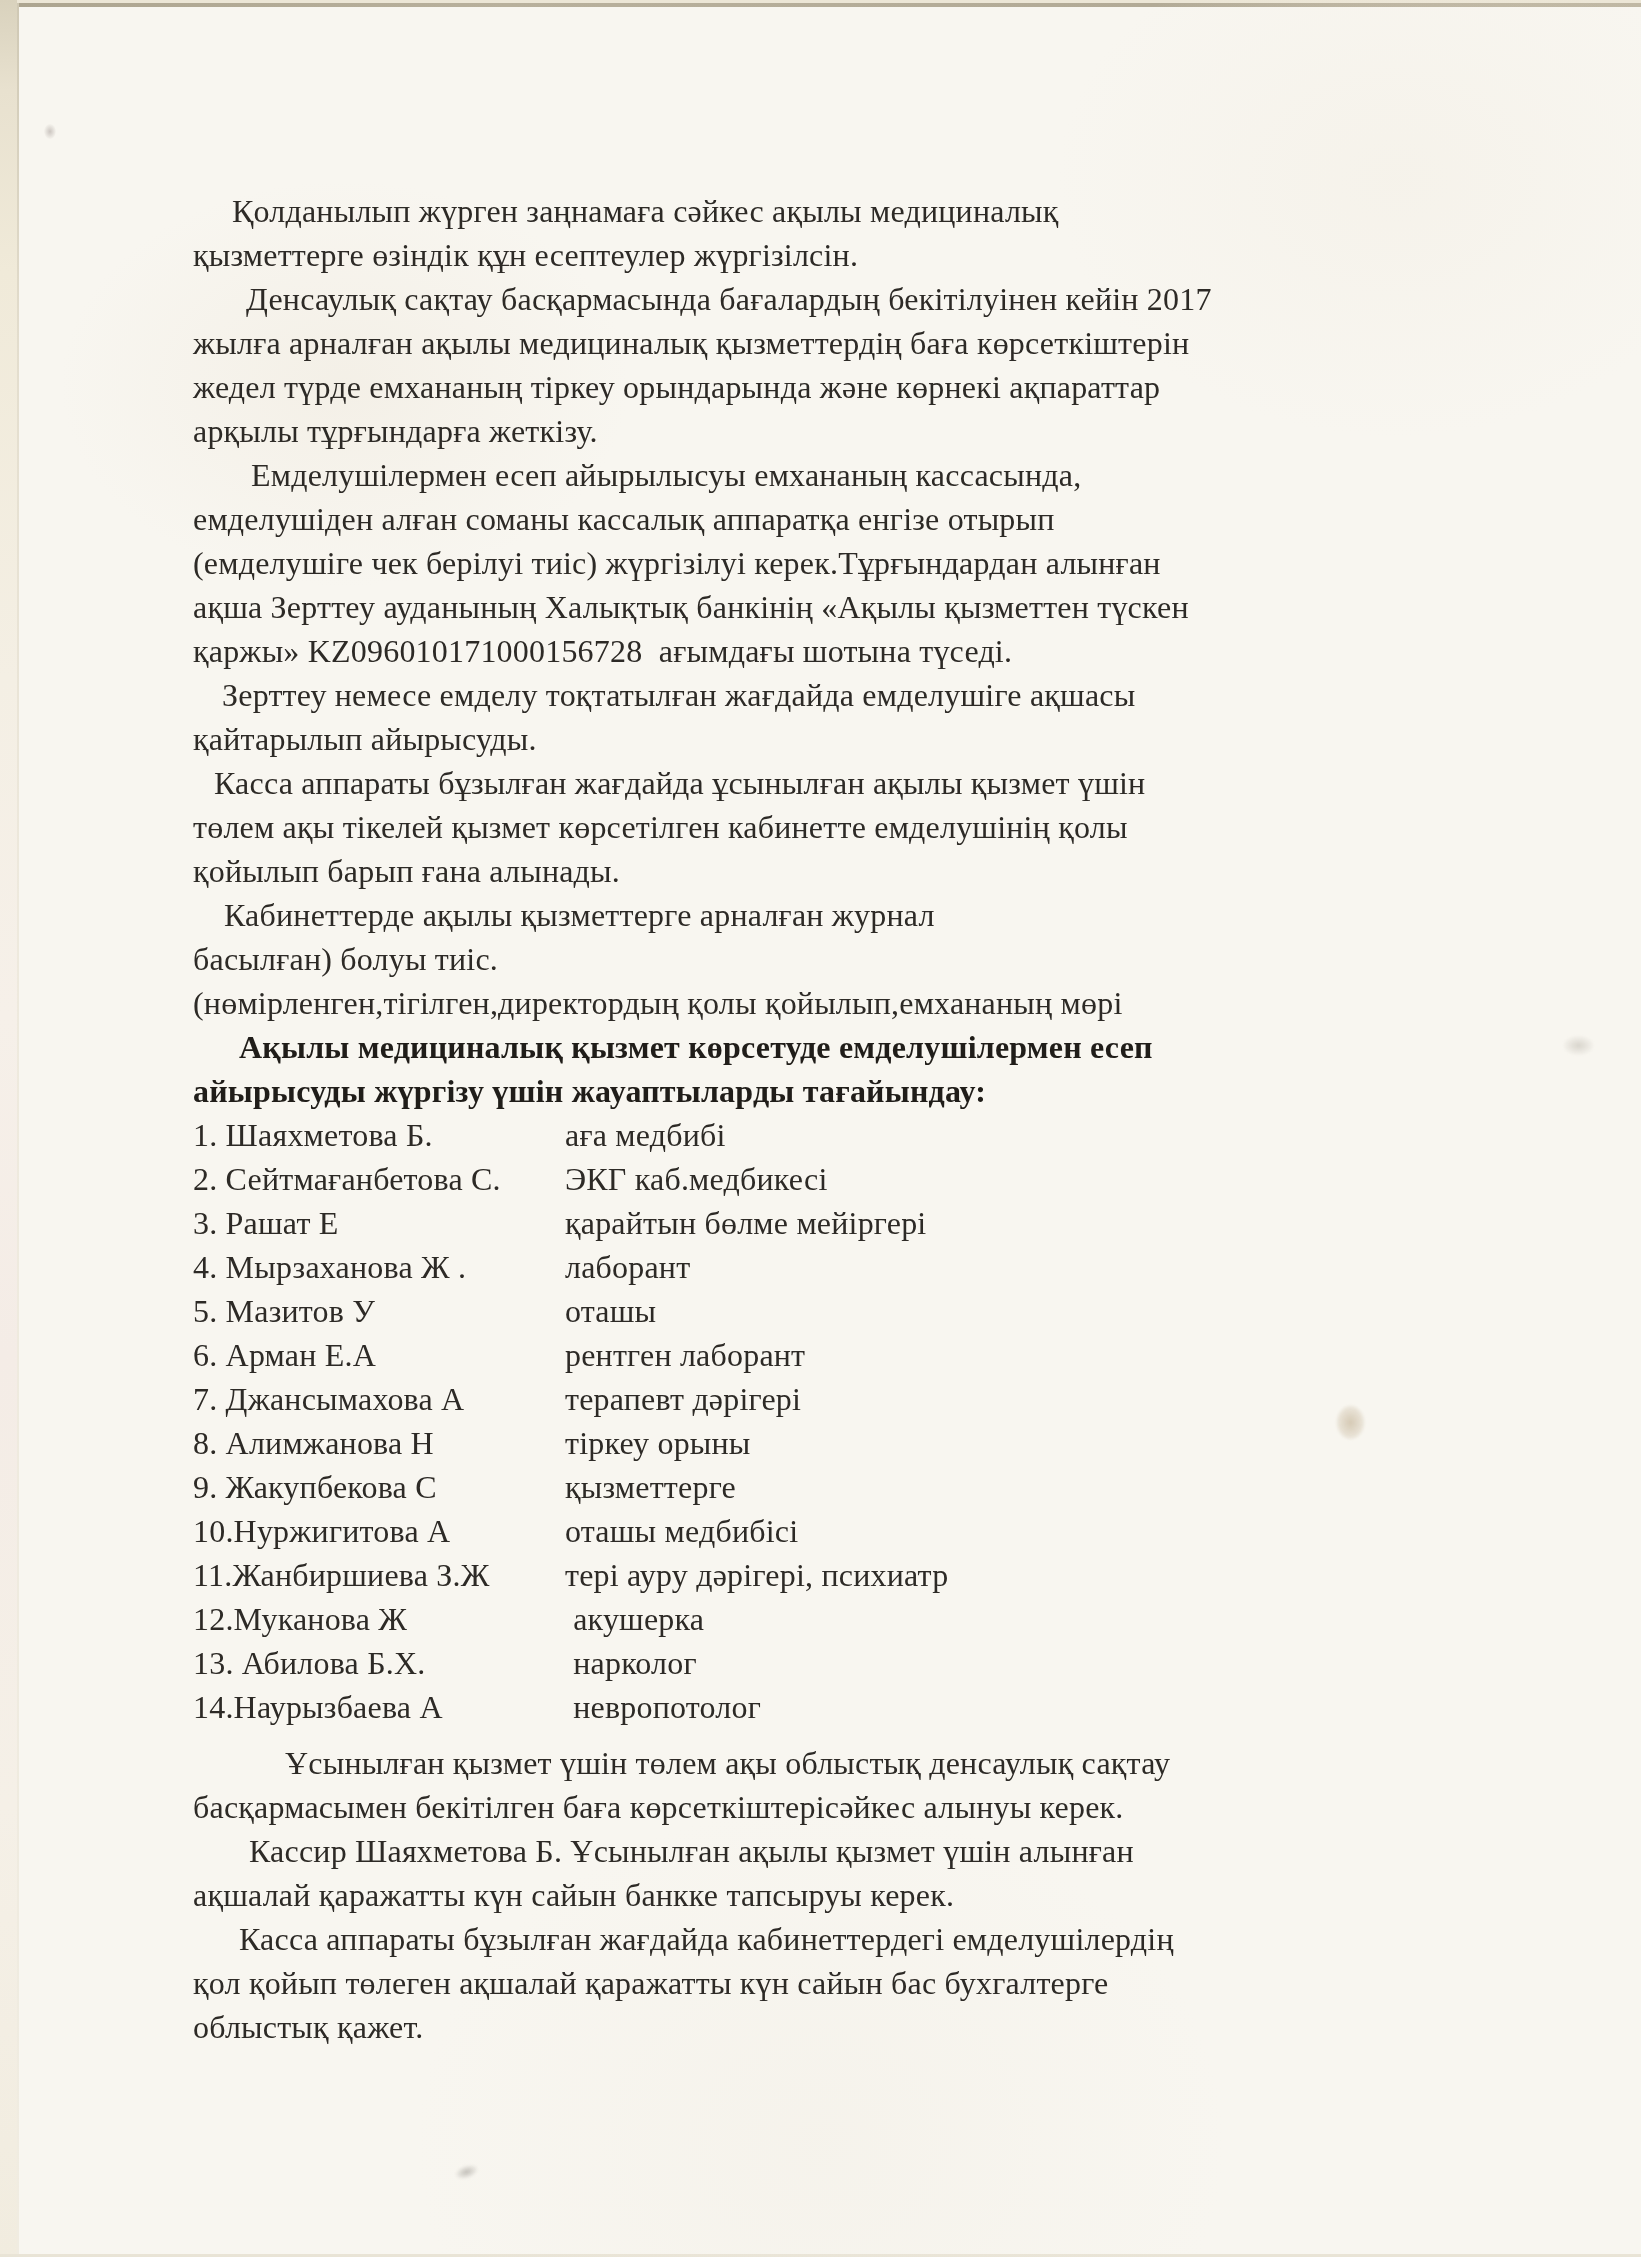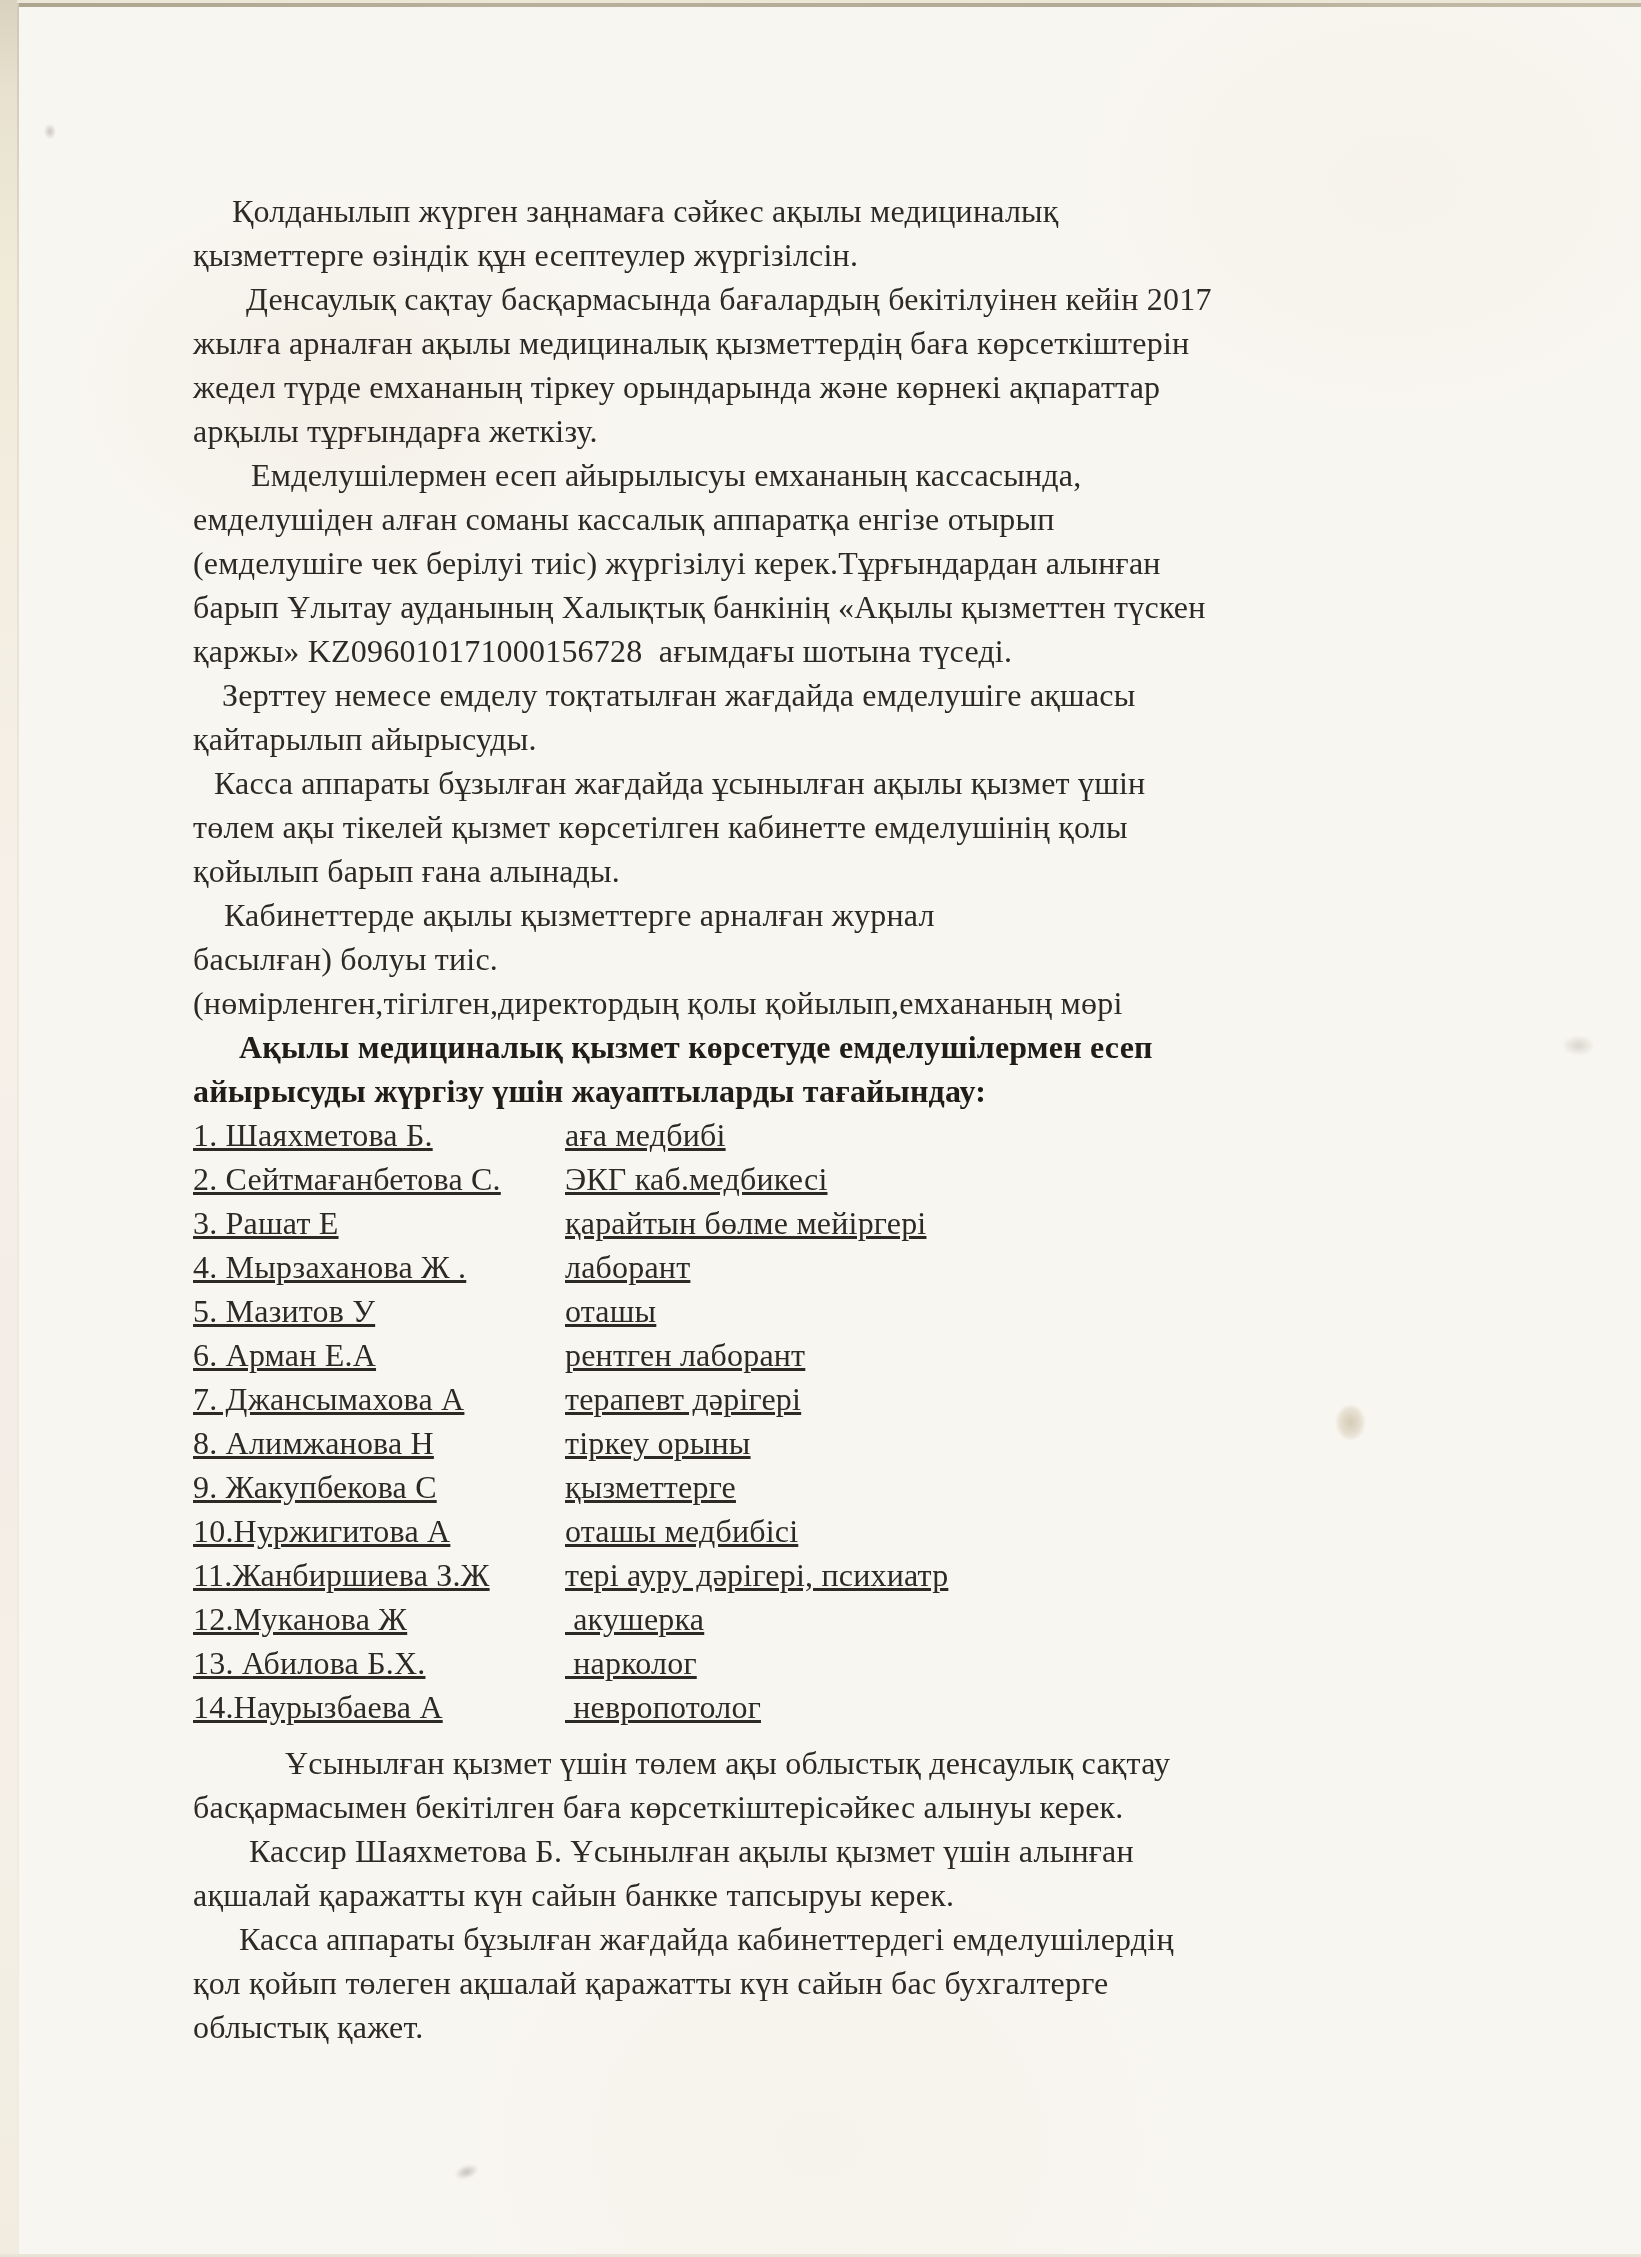--- a/index.html
+++ b/index.html
@@ -63,21 +63,21 @@
     border-radius: 50%;
   }
 
   .text-block {
     position: absolute; left: 193px; top: 189px; width: 1303px;
     font-size: 32px; line-height: 44px;
     letter-spacing: 0.2px;
   }
   .line { white-space: pre; }
   .heading .line { font-weight: bold; color: #201d19; }
-  .assign-row { display: flex; text-decoration: underline; }
+  .assign-row { display: flex; }
   .assign-label { width: 372px; flex: 0 0 372px; white-space: pre; }
   .assign-role { white-space: pre; }
   .closing { margin-top: 12px; }
 </style>
 </head>
 <body>
 
 <div class="edge-left"></div>
 <div class="edge-left-line"></div>
 <div class="edge-top-band"></div>
@@ -100,21 +100,21 @@
     <div class="line" style="text-indent:53px">Денсаулық сақтау басқармасында бағалардың бекітілуінен кейін 2017</div>
     <div class="line">жылға арналған ақылы медициналық қызметтердің баға көрсеткіштерін</div>
     <div class="line">жедел түрде емхананың тіркеу орындарында және көрнекі ақпараттар</div>
     <div class="line">арқылы тұрғындарға жеткізу.</div>
   </div>
 
   <div class="para">
     <div class="line" style="text-indent:58px">Емделушілермен есеп айырылысуы емхананың кассасында,</div>
     <div class="line">емделушіден алған соманы кассалық аппаратқа енгізе отырып</div>
     <div class="line">(емделушіге чек берілуі тиіс) жүргізілуі керек.Тұрғындардан алынған</div>
-    <div class="line">барып Ұлытау ауданының Халықтық банкінің «Ақылы қызметтен түскен</div>
+    <div class="line">ақша Зерттеу ауданының Халықтық банкінің «Ақылы қызметтен түскен</div>
     <div class="line">қаржы» KZ096010171000156728  ағымдағы шотына түседі.</div>
   </div>
 
   <div class="para">
     <div class="line" style="text-indent:29px">Зерттеу немесе емделу тоқтатылған жағдайда емделушіге ақшасы</div>
     <div class="line">қайтарылып айырысуды.</div>
   </div>
 
   <div class="para">
     <div class="line" style="text-indent:21px">Касса аппараты бұзылған жағдайда ұсынылған ақылы қызмет үшін</div>

